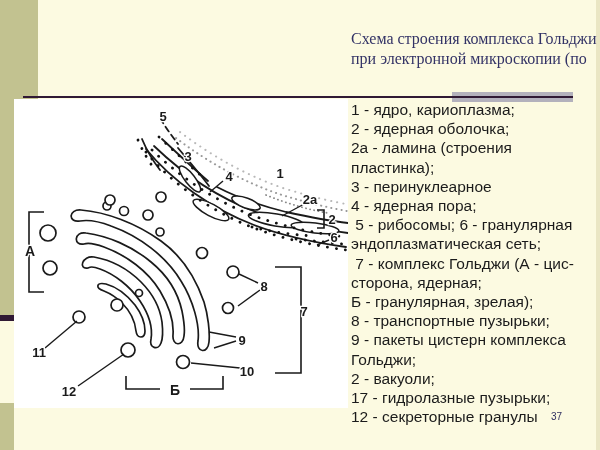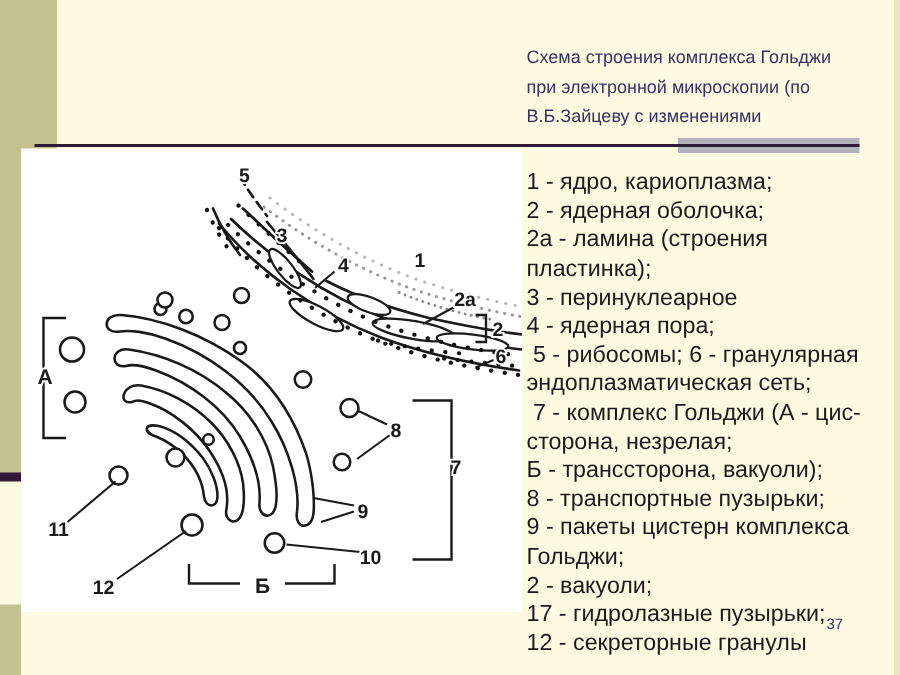--- a/index.html
+++ b/index.html
@@ -10,23 +10,23 @@
   .accent-wide{left:0;top:0;width:38px;height:100px;background:#C2C290;}
   .accent-narrow{left:0;top:100px;width:14px;height:216px;background:#C2C290;}
   .accent-cap{left:0;top:315px;width:20px;height:6px;background:#301934;}
   .accent-bottom{left:0;top:403px;width:14px;height:47px;background:#C2C290;}
   .right-strip{right:0;top:0;width:4px;height:450px;background:#EAE6C4;}
   
   .gray-bar{left:452px;top:92px;width:121px;height:10px;background:#B3B1BC;}
   .rule{left:23px;top:96px;width:550px;height:2px;background:#301934;}
   
   .title{left:351px;top:29px;width:246px;color:#333366;
-         font-family:Liberation Sans, sans-serif;font-size:12px;line-height:19.5px;}
+         font-family:Liberation Serif, serif;font-size:16px;line-height:19.5px;}
   
-  .legend{left:351px;top:112px;width:247px;color:#1B1B1B;
+  .legend{left:351px;top:100px;width:247px;color:#1B1B1B;
           font-size:15.5px;line-height:19.2px;}
   .legend div{white-space:pre-wrap;}
   
   .panel{left:14px;top:99px;width:334px;height:309px;background:#FFFFFF;}
   .page-num{left:551px;top:411px;font-size:10px;color:#2F2F5F;}
   
   .ink{stroke:#1A1A1A;fill:none;stroke-width:1.8;stroke-linecap:round;}
   .sac{stroke:#1A1A1A;fill:#FFFFFF;stroke-width:1.5;}
   .band{stroke:#1A1A1A;fill:#FFFFFF;stroke-width:1.7;stroke-linejoin:round;}
   .ves{stroke:#1A1A1A;fill:#FFFFFF;stroke-width:1.7;}
@@ -43,21 +43,20 @@
 
 <div class="abs accent-wide"></div>
 <div class="abs accent-narrow"></div>
 <div class="abs accent-cap"></div>
 <div class="abs accent-bottom"></div>
 <div class="abs right-strip"></div>
 
 <div class="abs title">
   <div>Схема строения комплекса Гольджи</div>
   <div>при электронной микроскопии (по</div>
-  <div>В.Б.Зайцеву с изменениями</div>
 </div>
 
 <div class="abs gray-bar"></div>
 <div class="abs rule"></div>
 
 <div class="abs panel">
 <svg width="334" height="309" viewBox="0 0 334 309">
 
   <g>
     <path class="stip" transform="translate(0,-7)" stroke="#9a9a9a" stroke-width="2" stroke-dasharray="0.2 5" d="M 162,46 C 196,72 234,92 268,103 C 294,111 316,116 333,119"></path>
@@ -164,22 +163,22 @@
 <div class="abs legend">
   <div>1 - ядро, кариоплазма;</div>
   <div>2 - ядерная оболочка;</div>
   <div>2а - ламина (строения</div>
   <div>пластинка);</div>
   <div>3 - перинуклеарное</div>
   <div>4 - ядерная пора;</div>
   <div> 5 - рибосомы; 6 - гранулярная</div>
   <div>эндоплазматическая сеть;</div>
   <div> 7 - комплекс Гольджи (А - цис-</div>
-  <div>сторона, незрелая;</div>
-  <div>Б - транссторона, вакуоли);</div>
+  <div>сторона, ядерная;</div>
+  <div>Б - гранулярная, зрелая);</div>
   <div>8 - транспортные пузырьки;</div>
   <div>9 - пакеты цистерн комплекса</div>
   <div>Гольджи;</div>
   <div>2 - вакуоли;</div>
   <div>17 - гидролазные пузырьки;</div>
   <div>12 - секреторные гранулы</div>
 </div>
 
 <div class="abs page-num">37</div>
 

